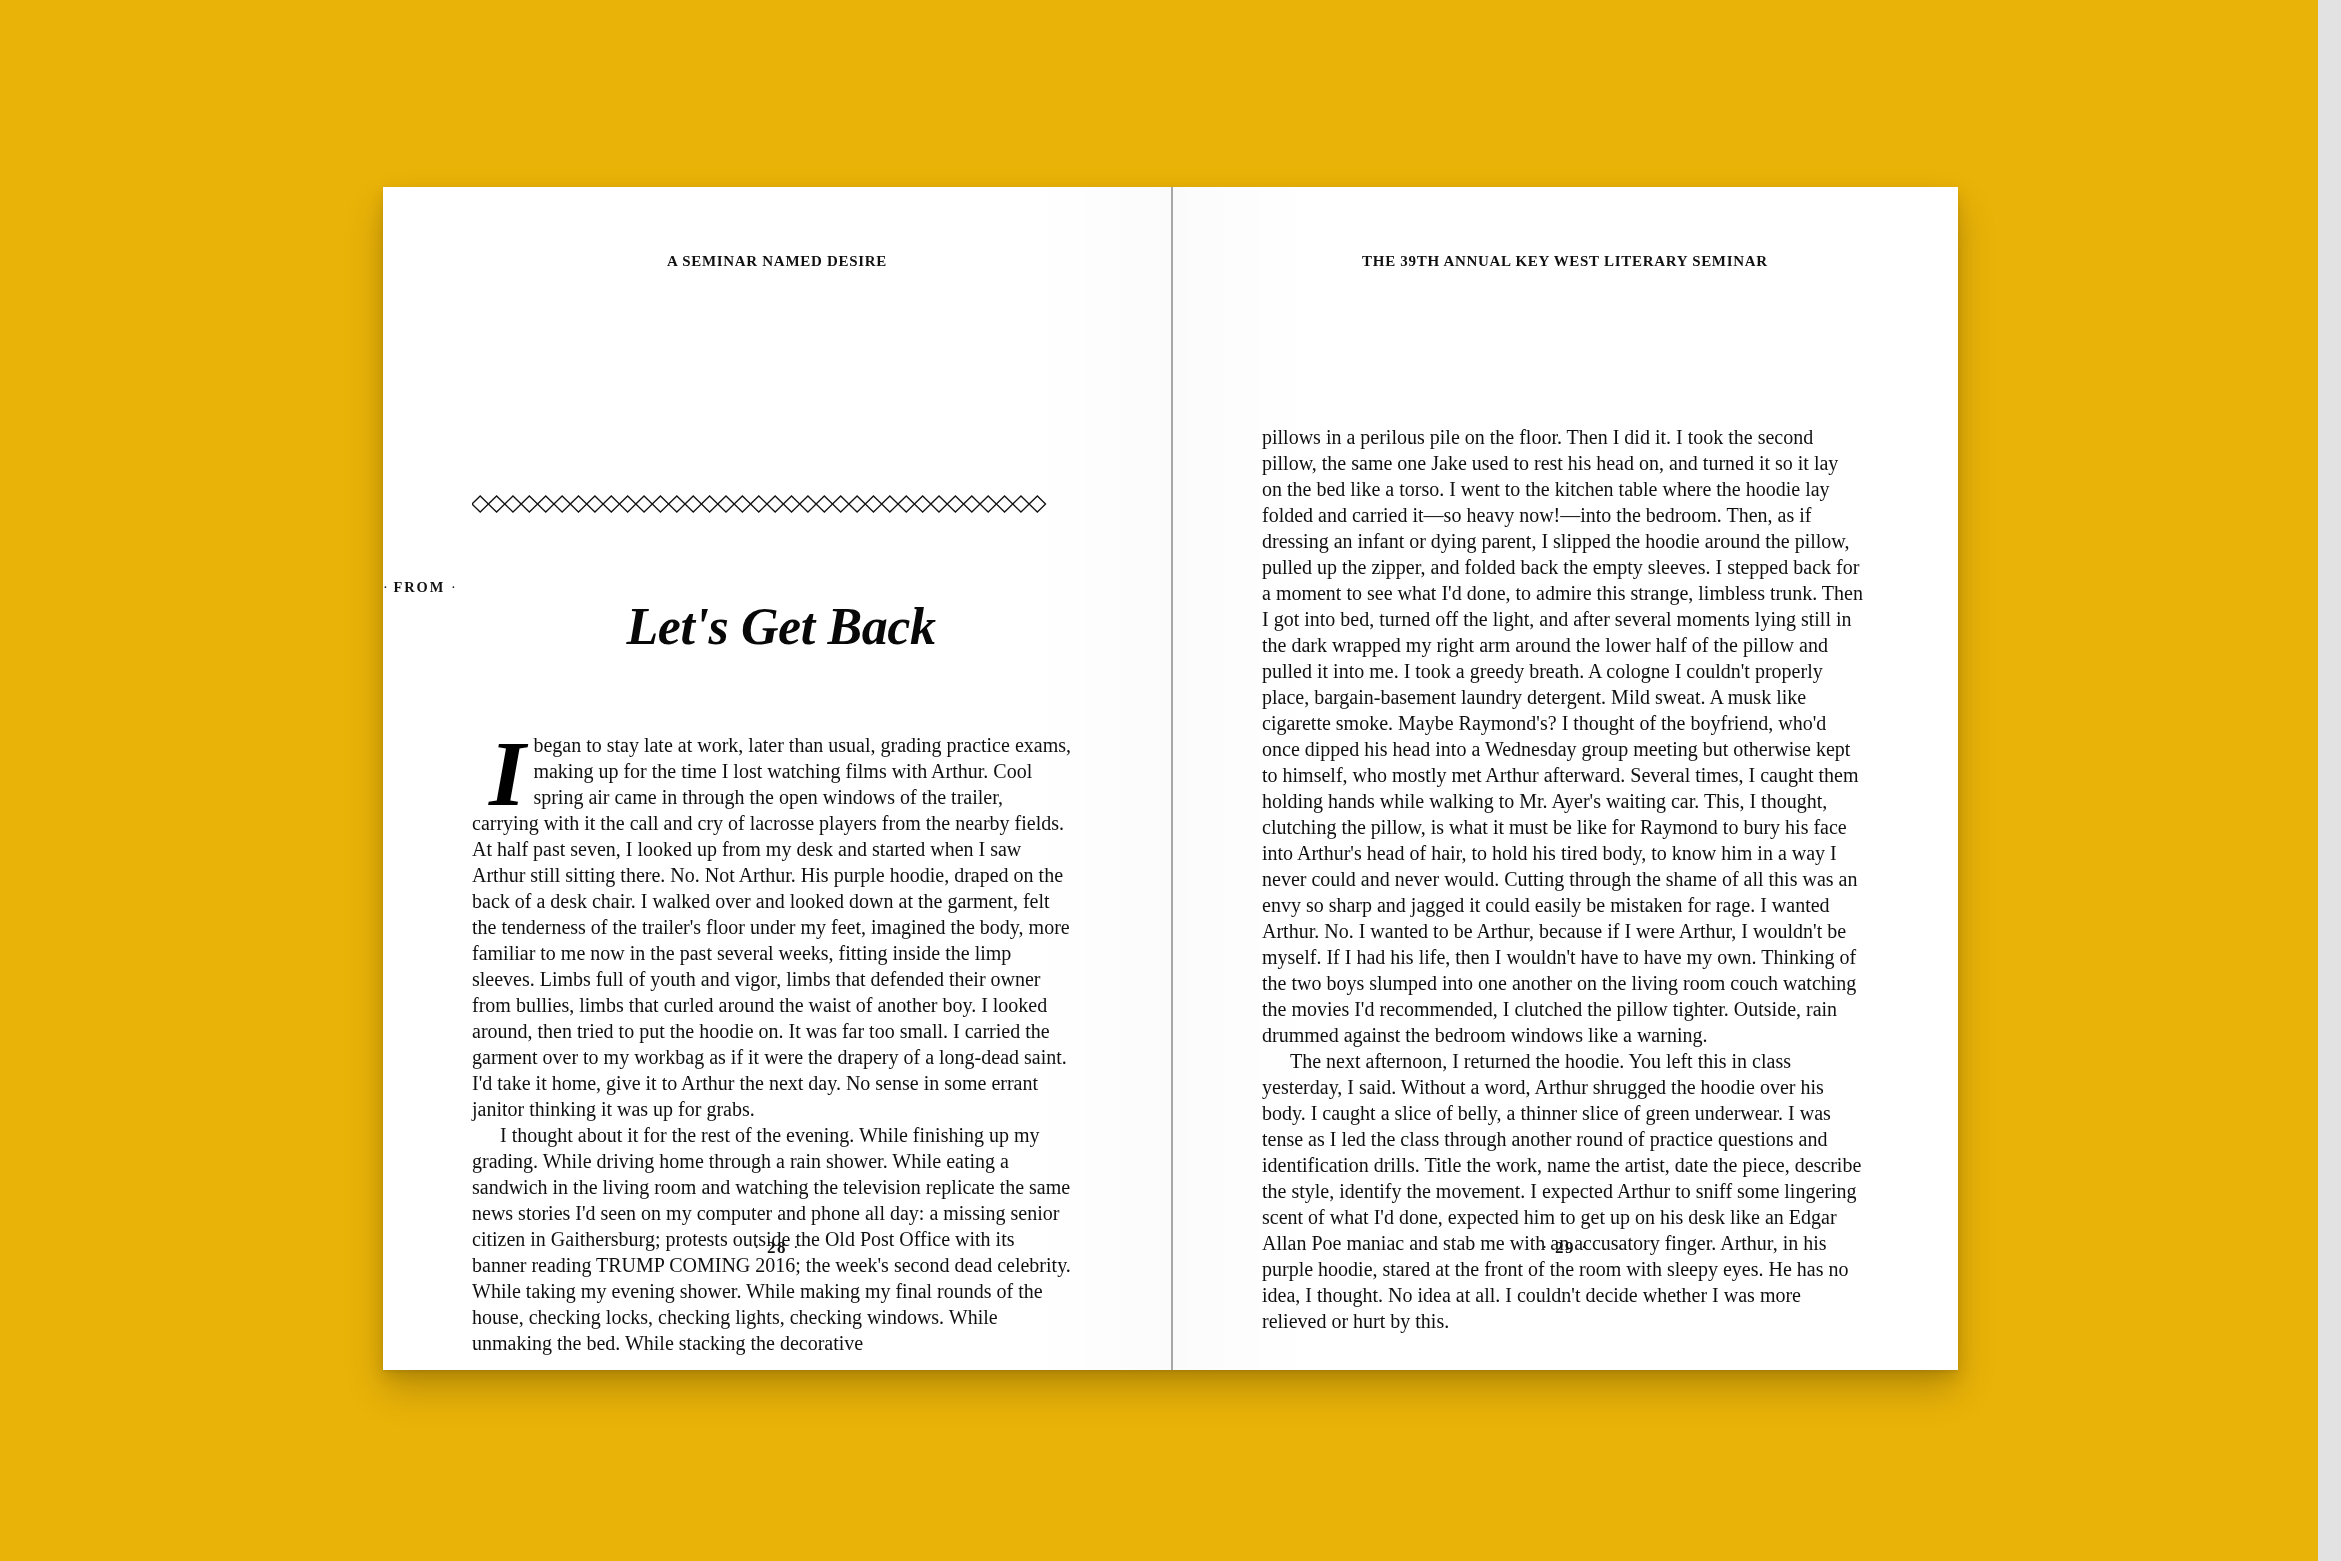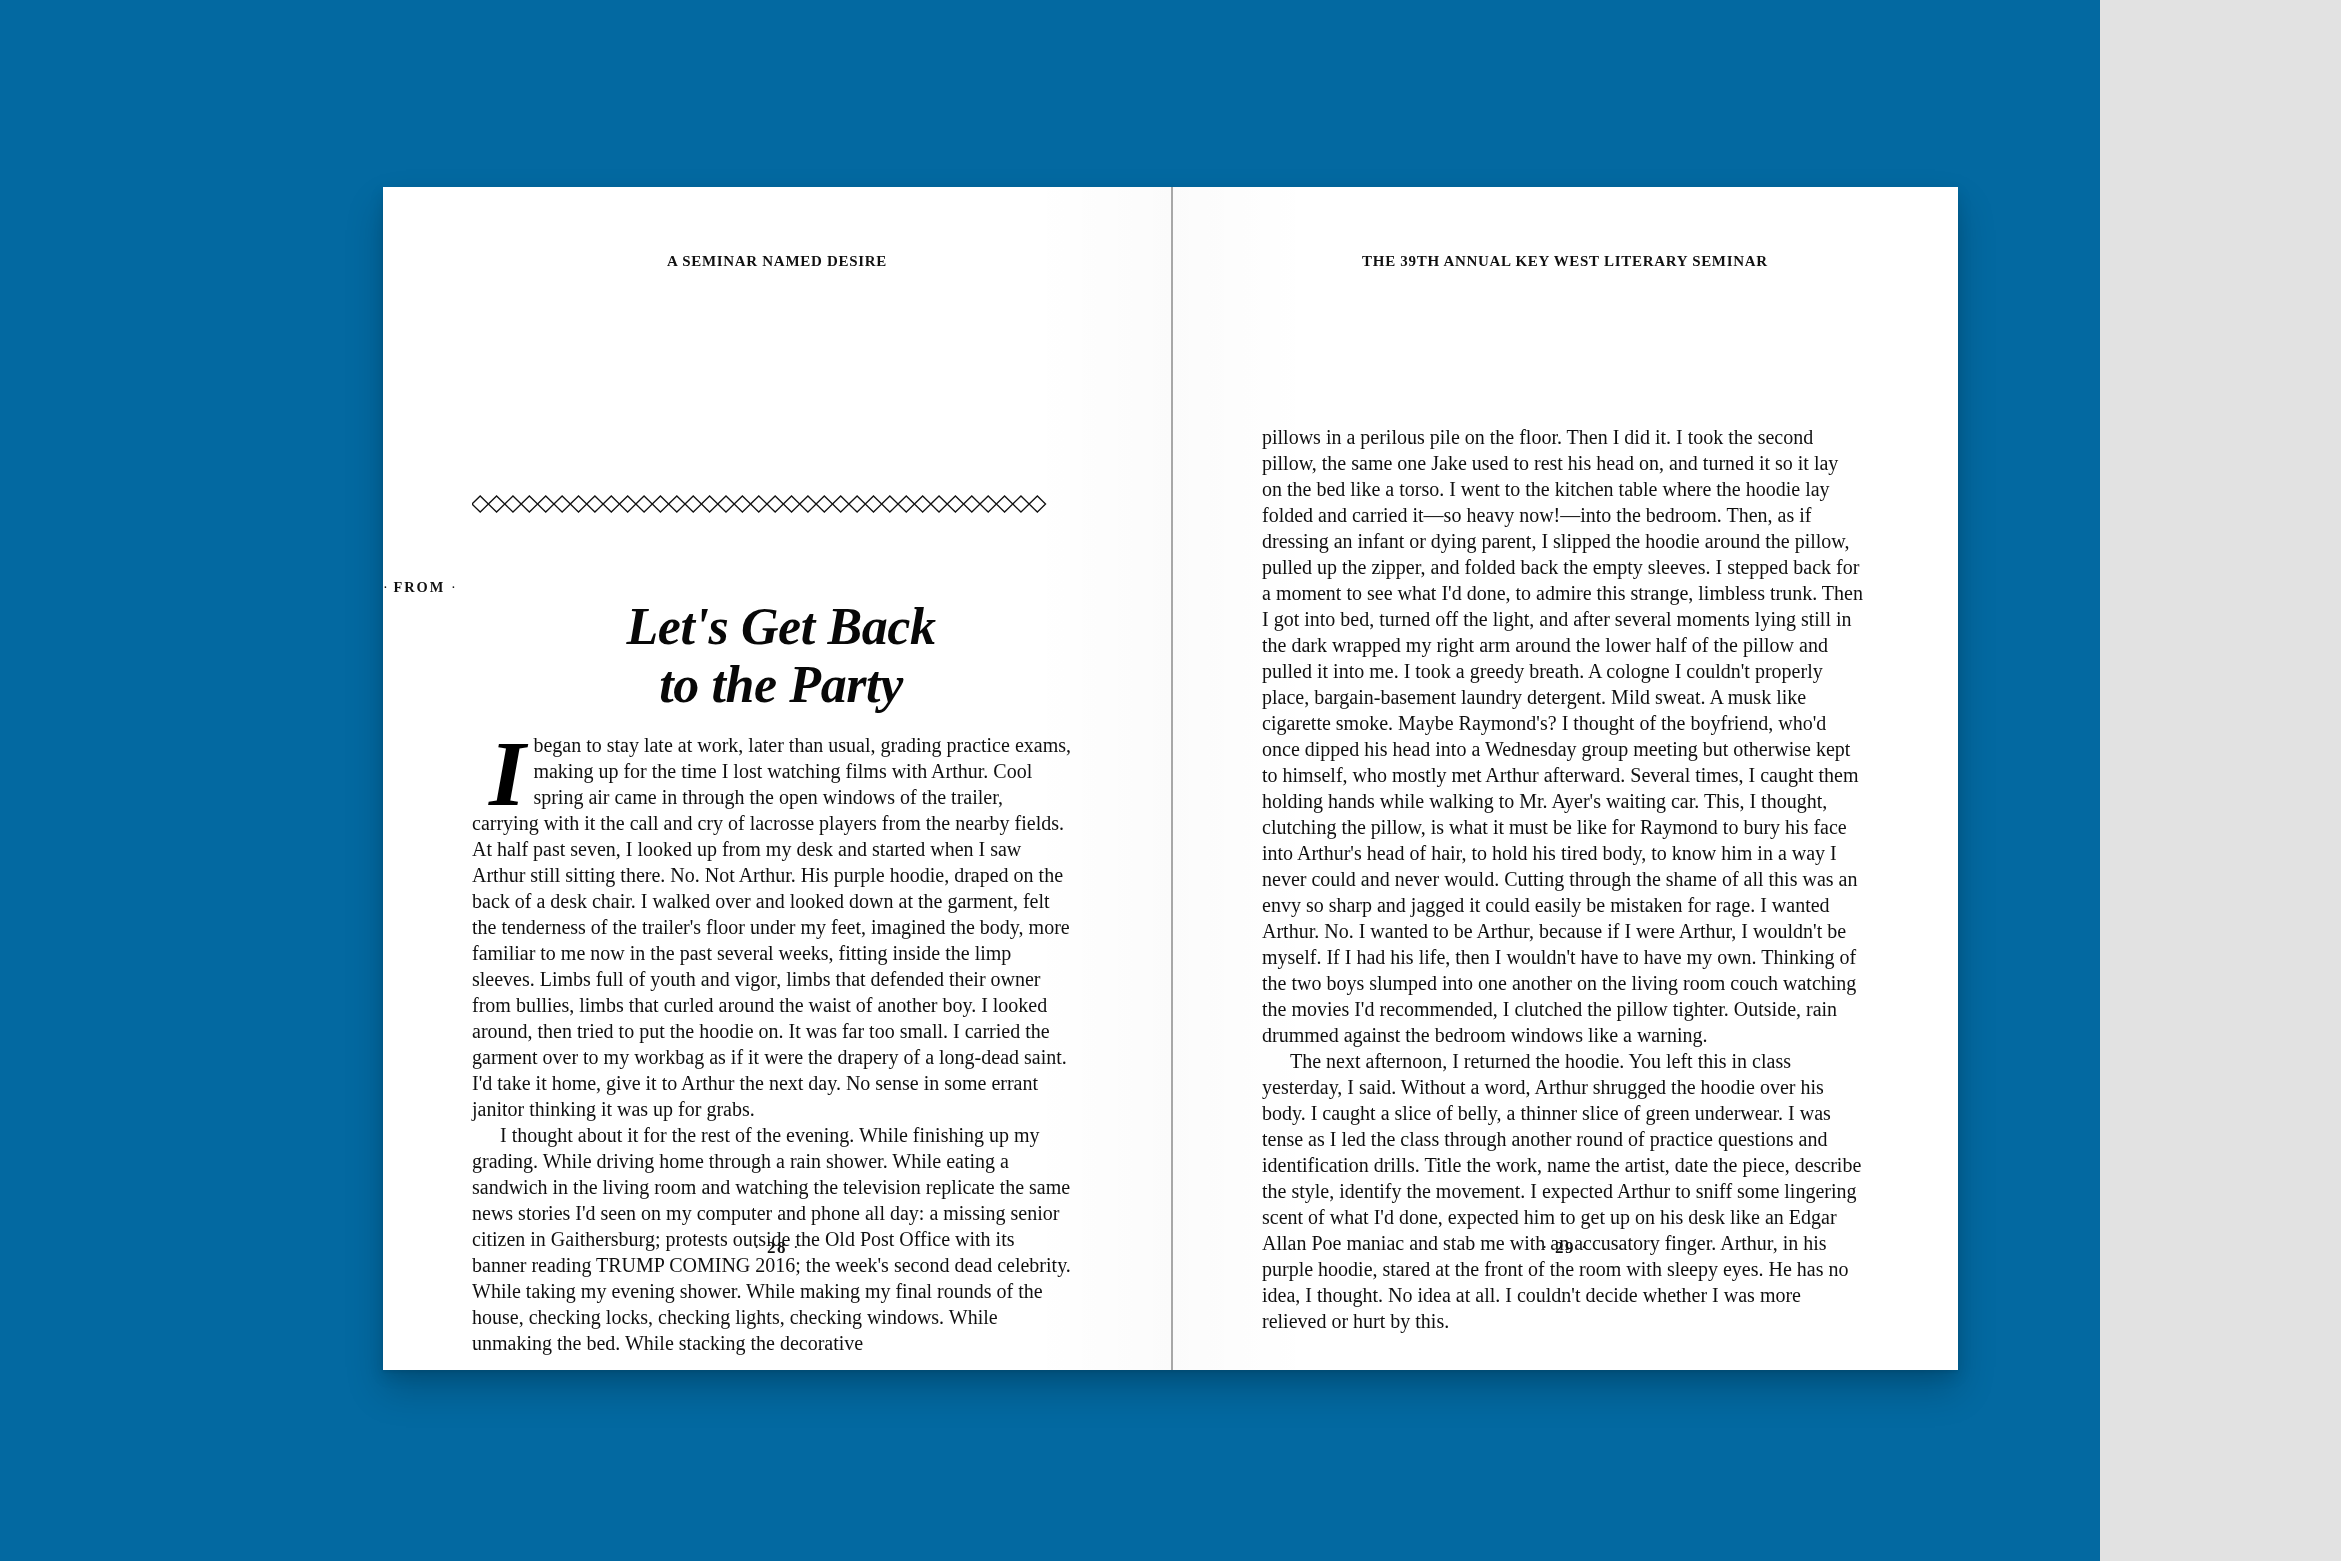--- a/index.html
+++ b/index.html
@@ -9,23 +9,23 @@
   }
   body {
     width: 2342px;
     height: 1561px;
     font-family: "Liberation Serif", "DejaVu Serif", serif;
     overflow: hidden;
   }
 
   #stage {
     position: relative;
-    width: 2100px;
+    width: 2318px;
     height: 1561px;
-    background: #0369a1;
+    background: #eab308;
     text-decoration: underline;
   }
 
   
   #spread {
     position: absolute;
     left: 383px;
     top: 187px;
     width: 1575px;
     height: 1183px;
@@ -240,21 +240,20 @@
 
 
       <div class="from-line">
         <span class="dot">·</span>
         <span>FROM</span>
         <span class="dot">·</span>
       </div>
 
       <div class="work-title">
         <span class="tline">Let's Get Back</span>
-        <span class="tline">to the Party</span>
       </div>
 
       <div class="body-col left-body">
         <p>
           <span class="dropcap">I</span><span>began to stay late at work, later than usual, grading practice exams, making up for the time I lost watching films with Arthur. Cool spring air came in through the open windows of the trailer, carrying with it the call and cry of lacrosse players from the nearby fields. At half past seven, I looked up from my desk and started when I saw Arthur still sitting there. No. Not Arthur. His purple hoodie, draped on the back of a desk chair. I walked over and looked down at the garment, felt the tenderness of the trailer's floor under my feet, imagined the body, more familiar to me now in the past several weeks, fitting inside the limp sleeves. Limbs full of youth and vigor, limbs that defended their owner from bullies, limbs that curled around the waist of another boy. I looked around, then tried to put the hoodie on. It was far too small. I carried the garment over to my workbag as if it were the drapery of a long-dead saint. I'd take it home, give it to Arthur the next day. No sense in some errant janitor thinking it was up for grabs.</span>
         </p>
         <p>
           <span>I thought about it for the rest of the evening. While finishing up my grading. While driving home through a rain shower. While eating a sandwich in the living room and watching the television replicate the same news stories I'd seen on my computer and phone all day: a missing senior citizen in Gaithersburg; protests outside the Old Post Office with its banner reading TRUMP COMING 2016; the week's second dead celebrity. While taking my evening shower. While making my final rounds of the house, checking locks, checking lights, checking windows. While unmaking the bed. While stacking the decorative</span>
         </p>
       </div>

